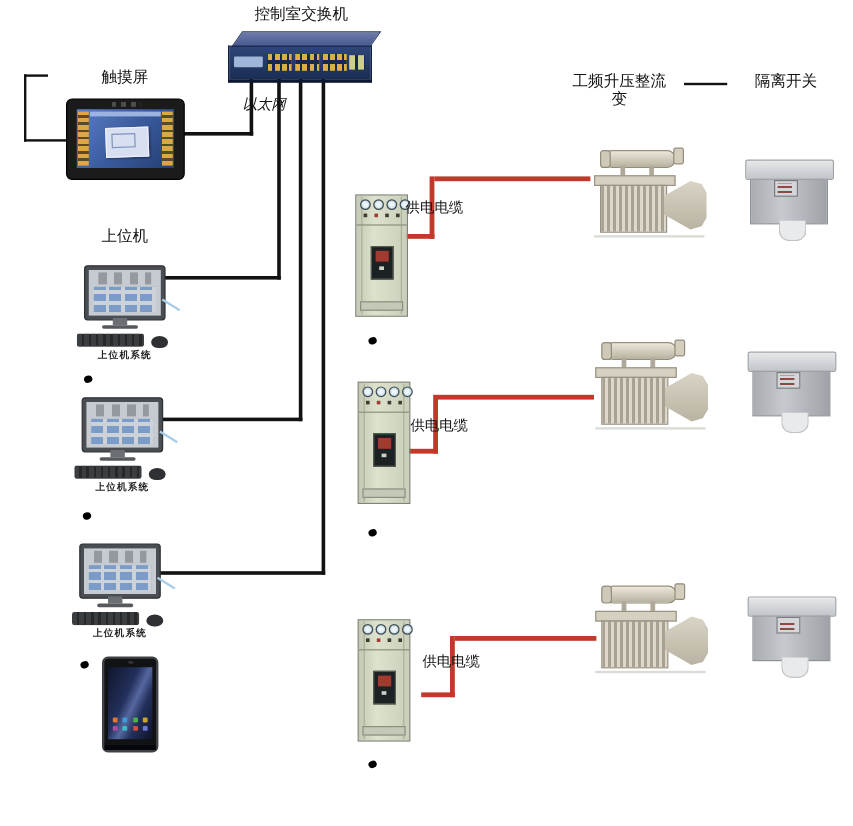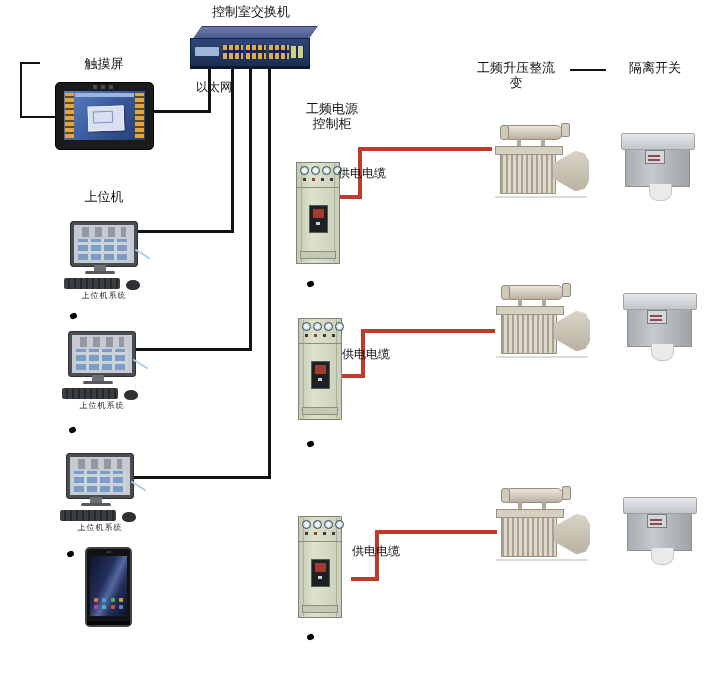--- a/index.html
+++ b/index.html
@@ -38,21 +38,21 @@
     background:linear-gradient(130deg,#5b7fc4 0%,#3a5b9e 50%,#243e73 100%);}
   .tsbtn{position:absolute;top:2px;bottom:2px;width:9px;
     background:repeating-linear-gradient(0deg,#e0a545 0 4px,#5a4a2a 4px 6px);}
   .tsbtn.l{left:1px}.tsbtn.r{right:1px}
   .tstop{position:absolute;left:11px;right:11px;top:2px;height:4px;background:#9db4e0;}
   .tswin{position:absolute;left:24px;top:15px;width:34px;height:23px;background:#d7dff0;border:1px solid #eef;
     transform:rotate(-2deg);box-shadow:1px 1px 2px rgba(0,0,0,.4);}
   .tswin i{position:absolute;left:4px;top:4px;width:18px;height:10px;border:1px solid #7f93bd;display:block;}
 
   
-  .pc{position:absolute;width:88px;height:78px;z-index:10;}
+  .pc{position:absolute;width:88px;height:78px;z-index:10;font-weight:bold;}
   .monitor{position:absolute;left:6px;top:0;width:66px;height:44px;background:#4a4e53;border:1px solid #2e3134;
     border-radius:3px;}
   .mscreen{position:absolute;left:3px;top:3px;right:3px;bottom:3px;background:#c6cbd1;overflow:hidden;}
   .mbars{position:absolute;left:8px;right:8px;top:2px;height:10px;
     background:repeating-linear-gradient(90deg,#93999f 0 7px,transparent 7px 13px);}
   .mchips{position:absolute;left:4px;right:4px;top:14px;bottom:3px;
     background-image:repeating-linear-gradient(90deg,transparent 0 10px,#cdd2d8 10px 13px),
       repeating-linear-gradient(0deg,#7b9cc9 0 6px,#cdd2d8 6px 9px);}
   .stand{position:absolute;left:36px;top:44px;width:12px;height:6px;background:#6b6f73;transform:translateX(-50%);}
   .mbase{position:absolute;left:36px;top:50px;width:30px;height:3px;background:#55585c;border-radius:2px;transform:translateX(-50%);}
@@ -114,27 +114,23 @@
   .app{width:4px;height:4px;border-radius:1px;justify-self:center;align-self:center;}
   .pnav{position:absolute;left:0;right:0;bottom:0;height:4px;background:#05060a;}
 </style>
 </head>
 <body>
 
 <div id="stage">
 
 
   <div class="lbl" style="left:186px;top:4px;width:130px;">控制室交换机</div>
-  <div class="lbl small" style="left:190px;top:80px;width:48px;text-align:center;background:transparent;">以太网</div>
+  <div class="lbl small" style="left:190px;top:80px;width:48px;text-align:right;background:transparent;font-style:italic;">以太网</div>
   <div class="lbl" style="left:72px;top:56px;width:64px;">触摸屏</div>
   <div class="lbl" style="left:72px;top:189px;width:64px;text-align:center;">上位机</div>
-  <div class="lbl" style="left:294px;top:101px;width:76px;">
-    <div>工频电源</div>
-    <div>控制柜</div>
-  </div>
   <div class="lbl" style="left:458px;top:60px;width:116px;">
     <div>工频升压整流</div>
     <div>变</div>
   </div>
   <div class="line" style="left:570px;top:69px;width:36px;height:2px;"></div>
   <div class="lbl" style="left:616px;top:60px;width:78px;">隔离开关</div>
   <div class="lbl small" style="left:334px;top:166px;width:56px;">供电电缆</div>
   <div class="lbl small" style="left:338px;top:347px;width:56px;">供电电缆</div>
   <div class="lbl small" style="left:348px;top:544px;width:56px;">供电电缆</div>
 

